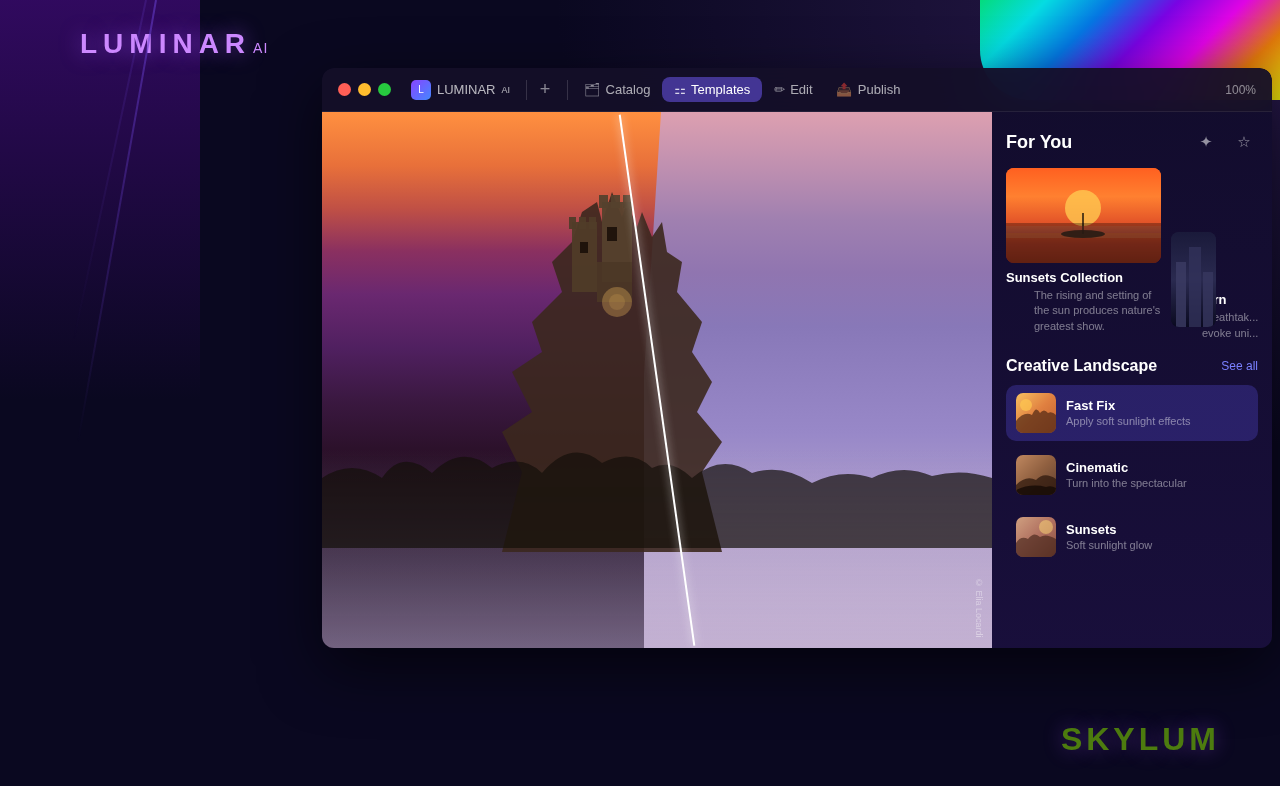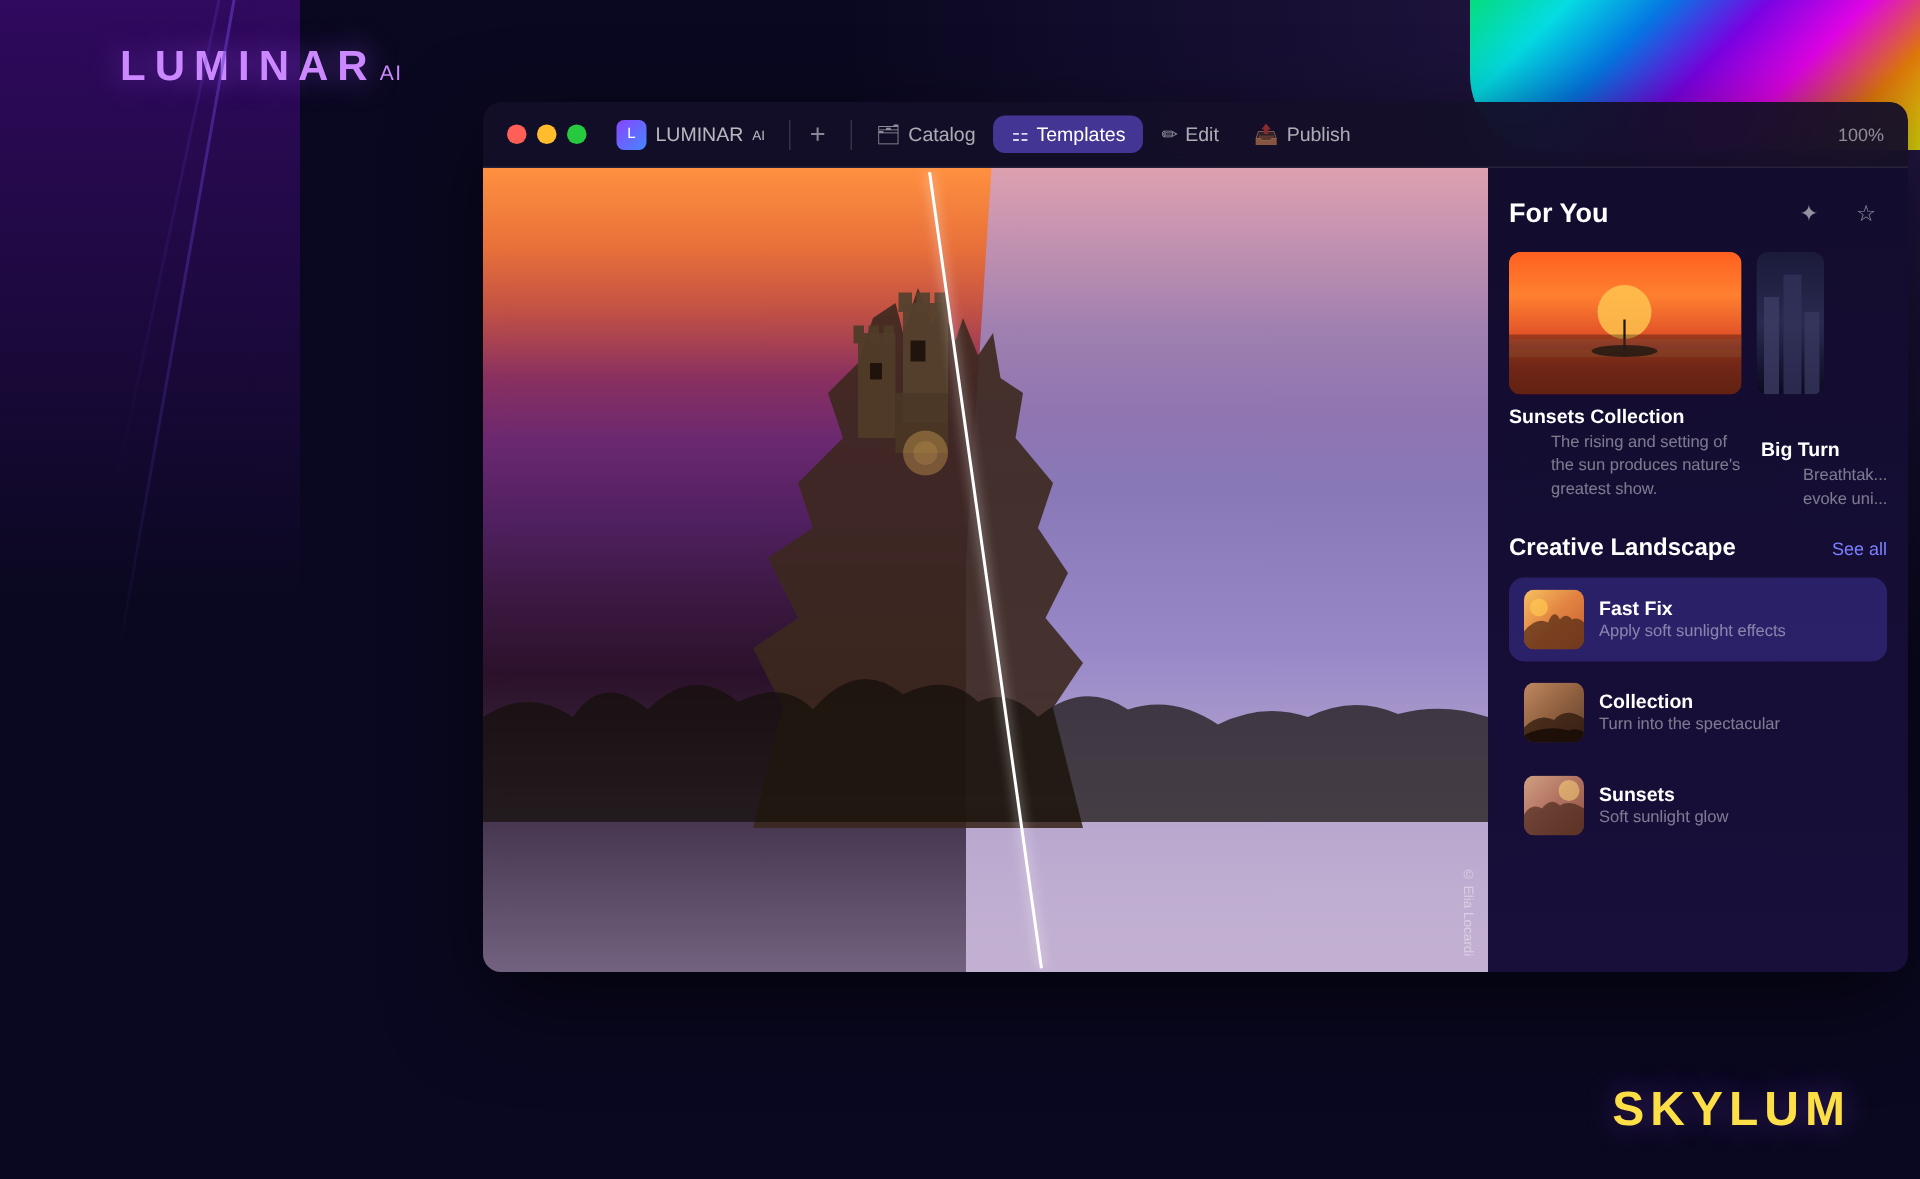--- a/index.html
+++ b/index.html
@@ -63,25 +63,25 @@
       font-weight: 500;
       color: #cc88ff;
       vertical-align: super;
       letter-spacing: 1px;
     }
 
     
     .skylum {
       position: absolute;
       bottom: 28px;
-      right: 46px;
+      right: 60px;
       font-size: 32px;
       font-weight: 700;
       letter-spacing: 4px;
-      color: #fde047;
+      color: #4d7c0f;
       text-shadow: 0 0 20px rgba(160,80,255,0.4);
     }
 
     
     .window {
       position: absolute;
       top: 68px;
       left: 322px;
       width: 950px;
       height: 580px;
@@ -326,20 +326,21 @@
       cursor: pointer;
       border-radius: 6px;
     }
 
     
     .for-you-scroll {
       display: flex;
       gap: 10px;
       overflow-x: hidden;
       margin-bottom: 16px;
+      align-items: flex-end;
     }
 
     .collection-card {
       flex-shrink: 0;
       width: 155px;
     }
     .collection-card.partial {
       width: 45px;
       overflow: hidden;
     }
@@ -674,21 +675,21 @@
               <stop offset="0%" stop-color="#c08860"></stop>
               <stop offset="50%" stop-color="#906040"></stop>
               <stop offset="100%" stop-color="#604030"></stop>
             </linearGradient>
           </defs>
           <path d="M0 30 Q10 20 20 25 Q28 16 40 24 L40 40 L0 40Z" fill="rgba(40,20,10,0.7)"></path>
           <path d="M0 35 Q15 28 30 32 Q35 30 40 33 L40 40 L0 40Z" fill="rgba(20,10,5,0.8)"></path>
         </svg>
       </div>
       <div class="template-info">
-        <div class="template-name">Collection</div>
+        <div class="template-name">Cinematic</div>
         <div class="template-sub">Turn into the spectacular</div>
       </div>
     </div>
 
     <div class="template-item">
       <div class="template-thumb">
         <svg width="40" height="40" viewBox="0 0 40 40">
           <rect width="40" height="40" fill="url(#tg)"></rect>
           <defs>
             <linearGradient id="tg" x1="0" y1="0" x2="1" y2="1">

